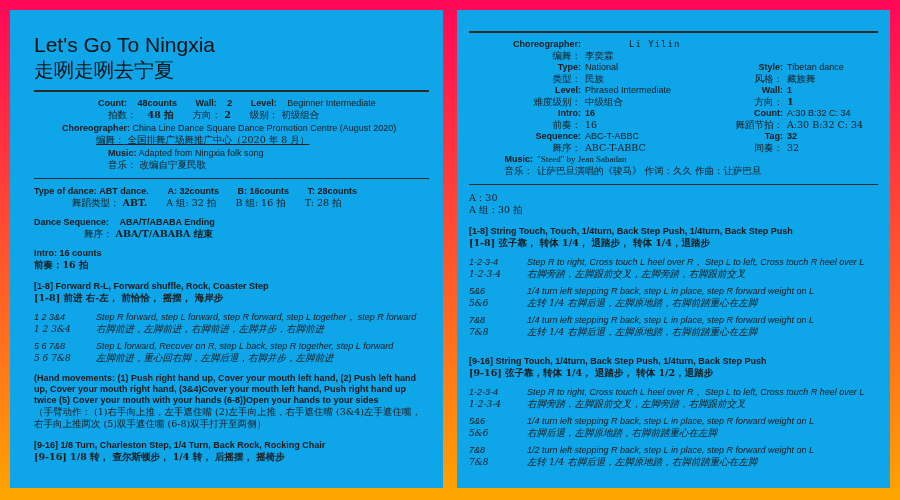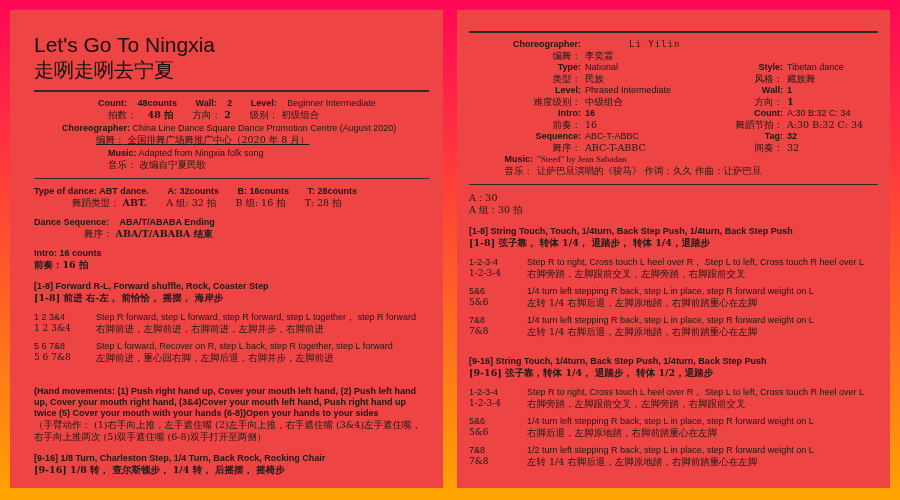--- a/index.html
+++ b/index.html
@@ -1,20 +1,20 @@
 <!DOCTYPE html>
 <html><head>
 <meta charset="utf-8">
 <style>
   html,body{margin:0;padding:0;}
   body{width:900px;height:500px;overflow:hidden;
        font-family:"Liberation Sans",sans-serif;
        background:linear-gradient(180deg,#ff0757 0%,#ff5a2a 55%,#ffa400 100%);}
   .canvas{position:relative;width:900px;height:500px;}
-  .page{position:absolute;top:10px;width:433px;height:478px;background:#ef4444;
+  .page{position:absolute;top:10px;width:433px;height:478px;background:#0ea5e9;
         overflow:hidden;box-sizing:border-box;}
   .page-left{left:10px;padding:16px 14px 0 24px;}
   .page-right{left:457px;padding:14px 12px 0 12px;}
   .en{font-size:9px;line-height:11px;color:#1a1a1a;}
   .zh{font-family:"DejaVu Serif",serif;font-size:9.5px;line-height:12px;color:#1a1a1a;}
   .b{font-weight:bold;}
   .title-en{font-size:21px;line-height:25px;color:#111;font-weight:normal;margin:6px 0 1px 0;}
   .title-zh{font-family:"DejaVu Serif",serif;font-size:20px;line-height:25px;color:#111;}
   .rule-thick{border:none;border-top:2px solid #2b2b2b;margin:7px 0 6px 0;}
   .rule-thin{border:none;border-top:1.6px solid #2b2b2b;margin:7px 0 7px 0;}
@@ -23,26 +23,26 @@
   .i28{padding-left:28px;}
   .i38{padding-left:38px;}
   .i50{padding-left:50px;}
   .i62{padding-left:62px;text-decoration:underline;}
   .i78{padding-left:64px;}
   .i88{padding-left:74px;}
   .mt2{margin-top:2px;}
   .mt6{margin-top:6px;}
   .mt8{margin-top:8px;}
   .mt10{margin-top:10px;}
-  .step-row{display:flex;align-items:flex-start;}
+  .step-row{display:flex;align-items:center;font-style:italic;}
   .step-count{flex:0 0 62px;}
   .page-right .step-count{flex:0 0 58px;}
   .step-desc{flex:1;}
   .hdr{margin-top:10px;}
-  .note{margin-top:22px;}
+  .note{margin-top:9px;}
   
   .meta-grid .row{display:flex;}
   .lbl1{display:inline-block;width:112px;text-align:right;font-weight:bold;}
   .val1{display:inline-block;width:128px;margin-left:4px;}
   .lbl2{display:inline-block;width:70px;text-align:right;font-weight:bold;}
   .val2{display:inline-block;margin-left:4px;}
   .zh .lbl1,.zh .lbl2{font-weight:normal;}
   .mono{font-family:"DejaVu Sans Mono",monospace;letter-spacing:1px;font-weight:normal;padding-left:44px;}
   .rt-title{font-family:"Liberation Serif",serif;font-weight:bold;font-size:21px;
             line-height:26px;color:#111;margin:4px 0 0 10px;}

